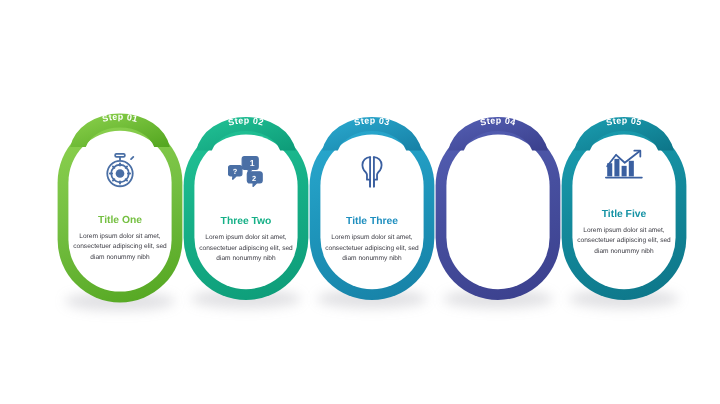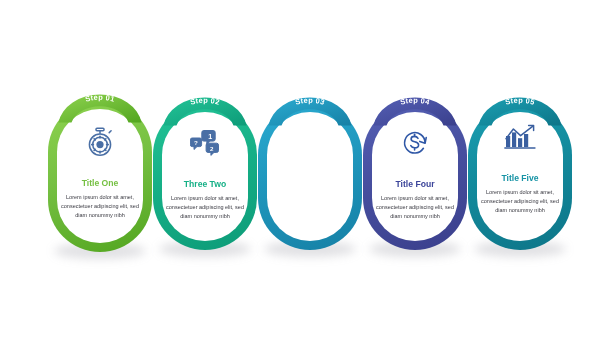--- a/index.html
+++ b/index.html
@@ -233,20 +233,32 @@
       </linearGradient>
       <path id="btext2" d="M13,26 A38,30 0 0 1 83,26" fill="none"></path>
     </defs>
     <path d="M6.5,30.5 A42,33 0 0 1 89.5,30.5 L76.5,30.5 A29.5,22 0 0 0 19.5,30.5 Z" fill="url(#bgrad2)"></path>
     <text class="banner-text">
       <textPath href="#btext2" startOffset="50%" text-anchor="middle">Step 03</textPath>
     </text>
   </svg>
     </div>
 
+    <div class="content" style="top:126px;">
+      <div class="icon-wrap">
+        <svg width="34" height="27" viewBox="0 0 34 27" fill="none" stroke="#3a5fa0" stroke-width="1.5" stroke-linecap="round" stroke-linejoin="round">
+        <path d="M15.4 25.5V19.7h-2.6v-4.0c0-0.9-0.5-1.5-1.1-2.2l-1.5-1.7C9.5 10.6 9.0 9.2 9.0 7.6 9.0 3.9 11.9 1.0 15.4 1.0"></path>
+        <path d="M18.6 25.5V19.7h2.6v-4.0c0-0.9 0.5-1.5 1.1-2.2l1.5-1.7c0.7-1.2 1.2-2.6 1.2-4.2 0-3.7-2.9-6.6-6.4-6.6"></path>
+        <line x1="15.4" y1="1.0" x2="15.4" y2="25.5"></line>
+        <line x1="18.6" y1="1.0" x2="18.6" y2="25.5"></line>
+      </svg>
+      </div>
+      <p class="title" style="color:#1f8fbf; margin-top:20px;">Title Three</p>
+      <p class="desc">Lorem ipsum dolor sit amet, consectetuer adipiscing elit, sed diam nonummy nibh</p>
+    </div>
   </div>
   <div class="step" style="left:363px; top:0px; height:337px;">
 
     <div class="ring-shadow" style="top:241px;"></div>
 
     <div class="ring" style="top:103px; height:147px;
                 background:linear-gradient(160deg, #5560b5 0%, #474f9f 45%, #3a3f8c 100%);"></div>
 
     <div class="inner" style="left:9px; top:112px; width:86px; height:129px;"></div>
 
@@ -260,33 +272,20 @@
       </linearGradient>
       <path id="btext3" d="M13,26 A38,30 0 0 1 83,26" fill="none"></path>
     </defs>
     <path d="M6.5,30.5 A42,33 0 0 1 89.5,30.5 L76.5,30.5 A29.5,22 0 0 0 19.5,30.5 Z" fill="url(#bgrad3)"></path>
     <text class="banner-text">
       <textPath href="#btext3" startOffset="50%" text-anchor="middle">Step 04</textPath>
     </text>
   </svg>
     </div>
 
-    <div class="content" style="top:126px;">
-      <div class="icon-wrap">
-        <svg width="31" height="30" viewBox="0 0 31 30" fill="none" stroke="#2f57a6" stroke-width="1.6" stroke-linecap="round" stroke-linejoin="round">
-        <path d="M25.0 14.8a10.2 10.2 0 1 0-1.6 5.5"></path>
-        <polyline points="26.2,9.6 25.1,15.2 19.8,13.4"></polyline>
-        <path d="M18.0 10.3c-0.7-1.2-2.0-1.9-3.5-1.9-2.0 0-3.4 1.1-3.4 2.6 0 1.6 1.3 2.3 3.6 2.8 2.4 0.5 3.9 1.3 3.9 3.1 0 1.7-1.6 2.9-3.8 2.9-1.8 0-3.3-0.8-4.0-2.1"></path>
-        <line x1="14.6" y1="6.2" x2="14.6" y2="8.4"></line>
-        <line x1="14.6" y1="19.8" x2="14.6" y2="22.0"></line>
-      </svg>
-      </div>
-      <p class="title" style="color:#3c459a; margin-top:20px;">Title Four</p>
-      <p class="desc">Lorem ipsum dolor sit amet, consectetuer adipiscing elit, sed diam nonummy nibh</p>
-    </div>
   </div>
   <div class="step" style="left:468px; top:0px; height:337px;">
 
     <div class="ring-shadow" style="top:241px;"></div>
 
     <div class="ring" style="top:103px; height:147px;
                 background:linear-gradient(160deg, #1b9fb2 0%, #138a9c 45%, #0d7588 100%);"></div>
 
     <div class="inner" style="left:9px; top:112px; width:86px; height:129px;"></div>
 

